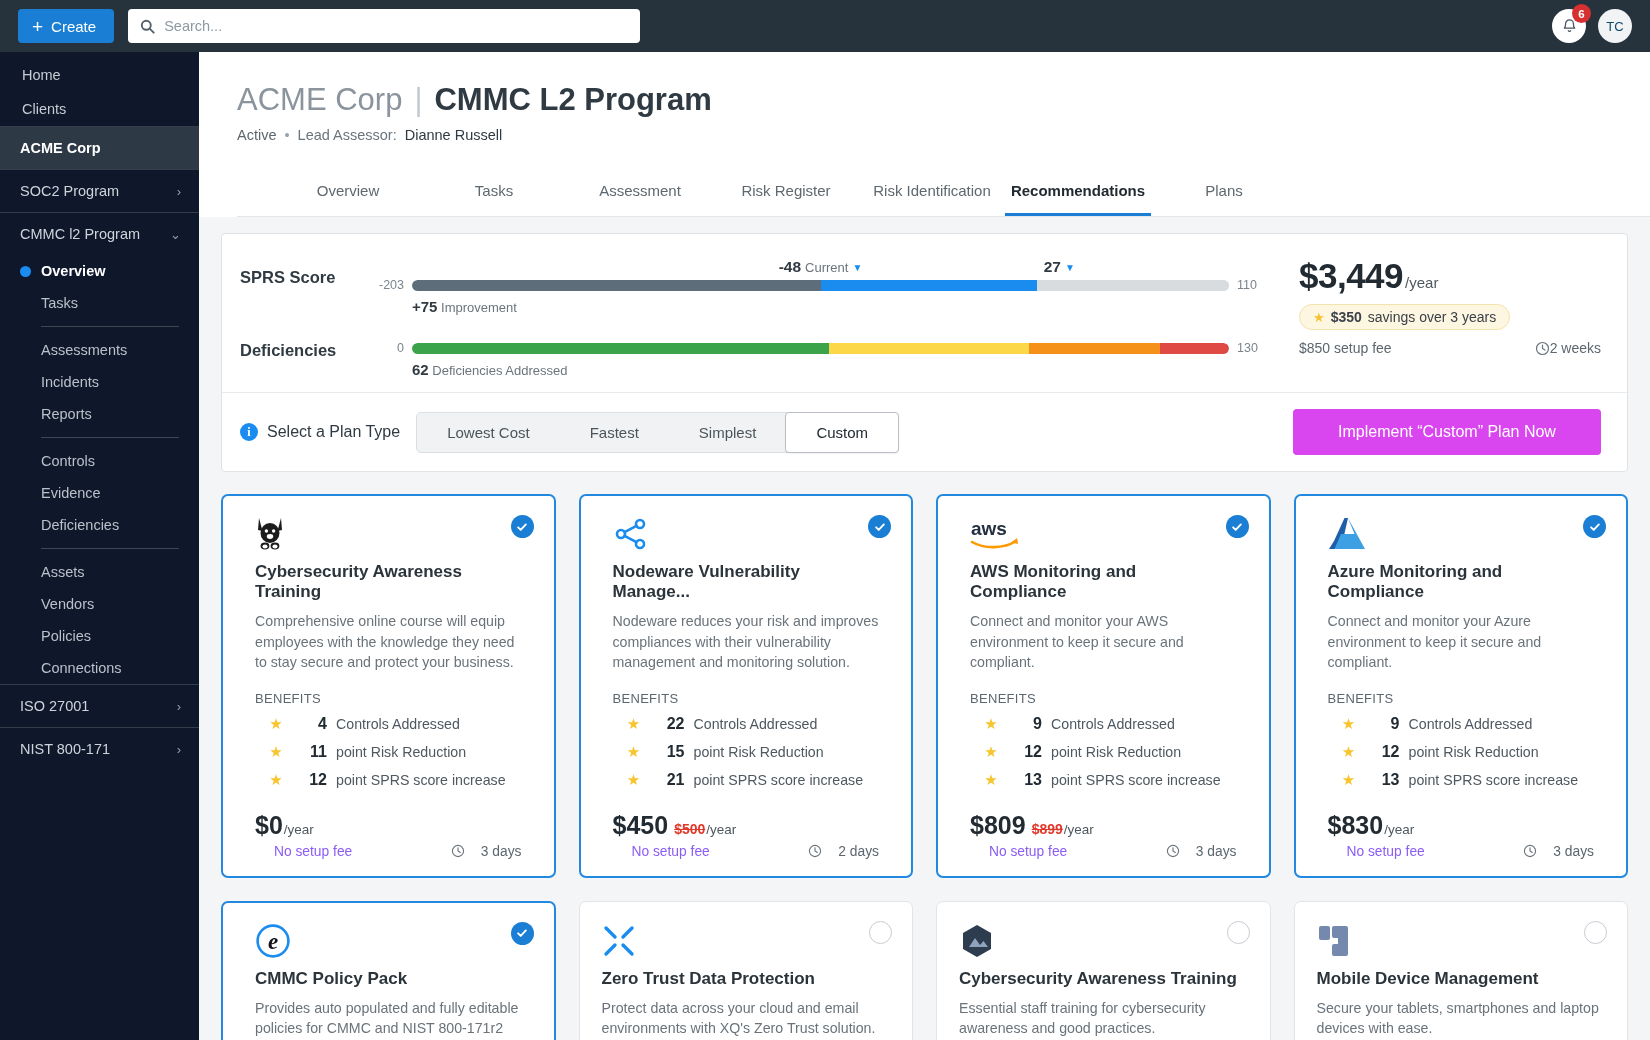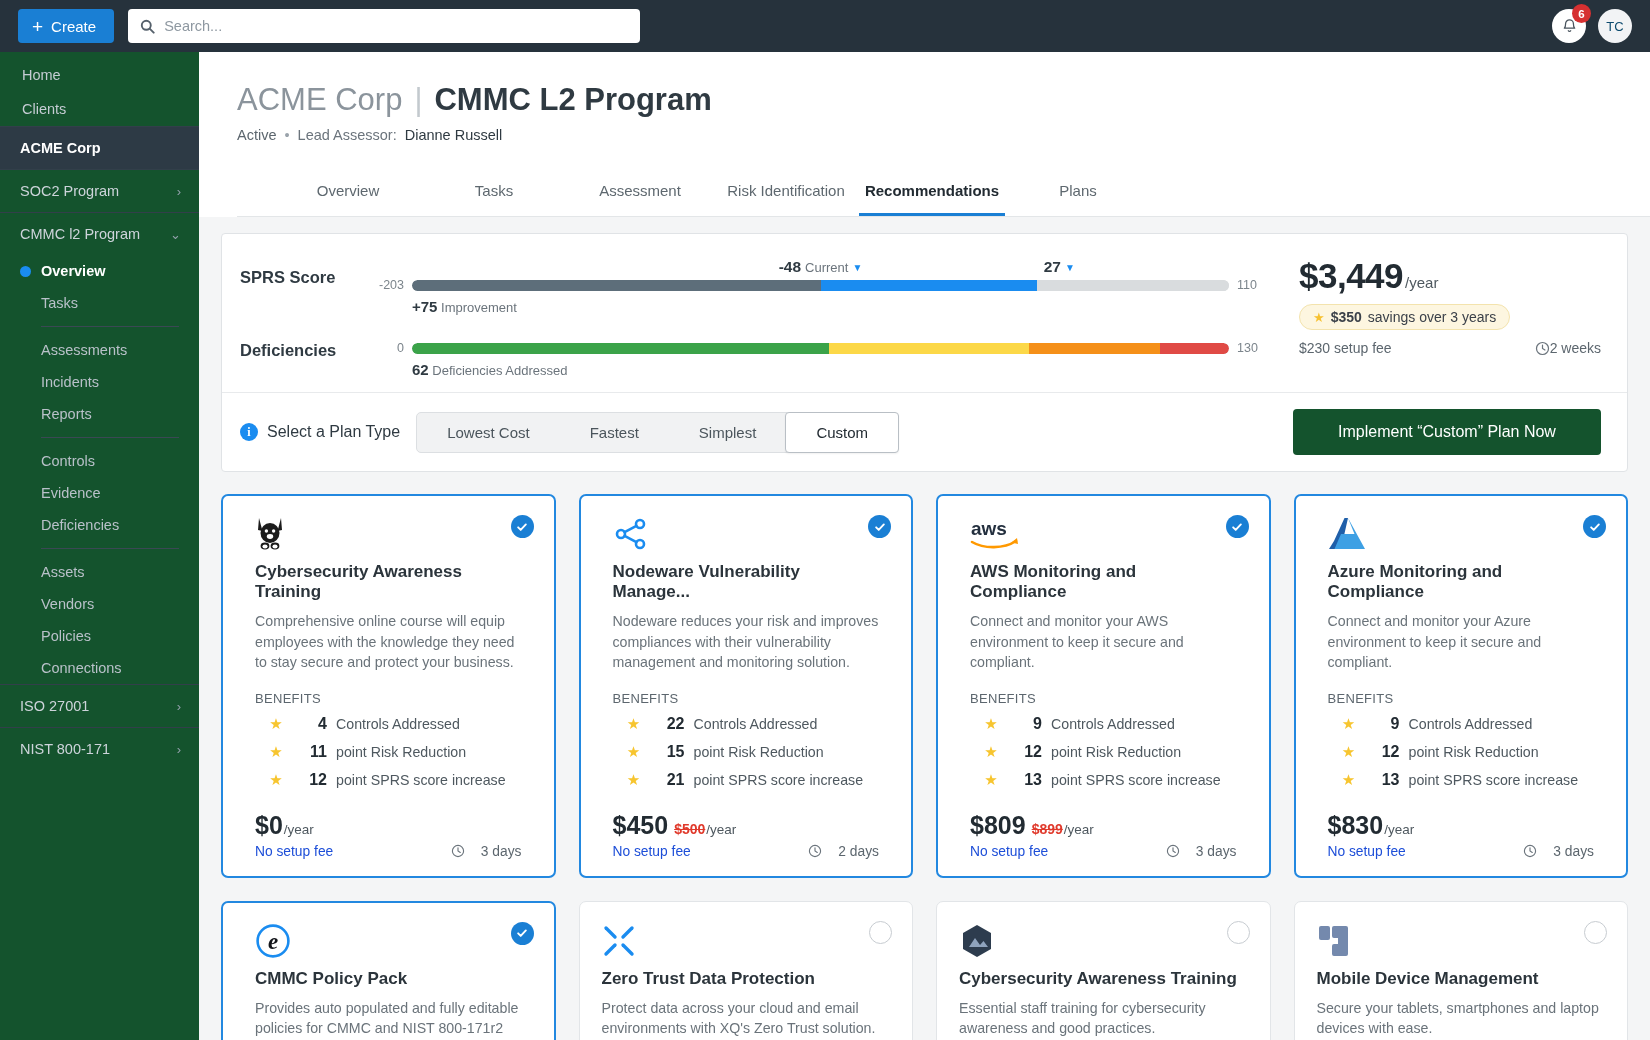--- a/index.html
+++ b/index.html
@@ -50,21 +50,21 @@
     width: 34px; height: 34px; border-radius: 50%; background: #f2f3f5;
     display: flex; align-items: center; justify-content: center;
     font-size: 13px; color: #0c4a6e; font-weight: 500; cursor: pointer;
   }
 
   
   .shell { flex: 1; display: flex; min-height: 0; }
 
   
   .sidebar {
-    width: 199px; flex: 0 0 199px; background: #14532d; color: #c3cbd2;
+    width: 199px; flex: 0 0 199px; background: #0f172a; color: #c3cbd2;
     font-size: 14px; padding-top: 6px; overflow: hidden;
   }
   .sb-item {
     padding: 9px 22px; cursor: pointer; color: #c5ccd3; font-size: 14.5px;
     display: flex; align-items: center;
   }
   .sb-group {
     padding: 13px 18px 13px 20px; display: flex; align-items: center;
     cursor: pointer; font-size: 14.5px; color: #e8ecef; font-weight: 700;
     border-top: 1px solid #323f4a;
@@ -157,21 +157,21 @@
     font-size: 12px; font-weight: 700; display: flex; align-items: center; justify-content: center;
     font-family: "Liberation Serif", serif;
   }
   .seg-ctl { display: flex; background: #f1f2f3; border: 1px solid #dcdfe2; border-radius: 5px; padding: 0; }
   .seg-opt {
     padding: 11px 30px; font-size: 15px; color: #4b555c; cursor: pointer;
     background: transparent; border: 1px solid transparent; border-radius: 4px; margin: -1px;
   }
   .seg-opt.selected { background: #fff; border: 1px solid #b9bfc5; color: #222b32; box-shadow: 0 1px 2px rgba(0,0,0,.06); }
   .impl-btn {
-    margin-left: auto; background: #14532d; color: #fff; border: none; border-radius: 4px;
+    margin-left: auto; background: #d946ef; color: #fff; border: none; border-radius: 4px;
     height: 46px; padding: 0 34px; font-size: 16px; cursor: pointer; width: 308px;
     font-family: "Liberation Sans", sans-serif;
   }
 
   
   .grid {
     display: grid; grid-template-columns: repeat(4, 1fr); gap: 23px; margin-top: 22px;
   }
   .card {
     background: #fff; border: 1px solid #e2e5e8; border-radius: 7px;
@@ -192,21 +192,21 @@
   .benefit { display: flex; align-items: baseline; gap: 0; margin-bottom: 10px; }
   .b-star { color: #f7c52f; font-size: 15px; width: 42px; text-align: center; flex: 0 0 42px; }
   .b-num { font-size: 16px; font-weight: 700; color: #222b32; width: 30px; text-align: right; }
   .b-txt { font-size: 14.2px; color: #4e585f; margin-left: 9px; }
   .card-foot { margin-top: auto; padding-top: 12px; }
   .cf-price { display: flex; align-items: baseline; }
   .cf-amt { font-size: 25px; font-weight: 700; color: #222b32; }
   .cf-old { font-size: 14px; color: #e0392b; text-decoration: line-through; margin-left: 6px; font-weight: bold; }
   .cf-per { font-size: 13.5px; color: #4e585f; margin-left: 1px; }
   .cf-row2 { display: flex; align-items: center; margin-top: 4px; }
-  .cf-setup { font-size: 13.8px; color: #1d4ed8; }
+  .cf-setup { font-size: 13.8px; color: #8b5cf6; margin-left: 19px; }
   .cf-dur { margin-left: auto; display: flex; align-items: center; gap: 16px; font-size: 13.8px; color: #5c666e; }
   svg { display: block; }
 </style>
 </head>
 <body>
 
 <div class="topbar">
   <button class="create-btn">
     <span class="plus-glyph">+</span>
     <span>Create</span>
@@ -319,20 +319,21 @@
         <span>Active</span>
         <span class="bullet">•</span>
         <span class="sub-label">Lead Assessor:</span>
         <span class="sub-value">Dianne Russell</span>
       </div>
 
       <div class="tabs">
         <div class="tab">Overview</div>
         <div class="tab">Tasks</div>
         <div class="tab">Assessment</div>
+        <div class="tab">Risk Register</div>
         <div class="tab">Risk Identification</div>
         <div class="tab active">Recommendations</div>
         <div class="tab">Plans</div>
       </div>
     </div>
 
     <div class="content">
 
       <section class="summary">
         <div class="summary-top">
@@ -393,21 +394,21 @@
             <div class="price-main">
               <span class="amt">$3,449</span>
               <span class="per">/year</span>
             </div>
             <div class="savings">
               <span class="star">★</span>
               <b>$350</b>
               <span>savings over 3 years</span>
             </div>
             <div class="fee-row">
-              <span class="fee-text">$230 setup fee</span>
+              <span class="fee-text">$850 setup fee</span>
               <span class="dur">
                 <span>
                   <svg width="15" height="15" viewBox="0 0 16 16" fill="none" stroke="#6b747c" stroke-width="1.3">
                     <circle cx="8" cy="8" r="6.4"></circle>
                       <path d="M8 4.4V8l2.6 1.6" stroke-linecap="round"></path>
                   </svg>
                 </span>
                 <span>2 weeks</span>
               </span>
             </div>

